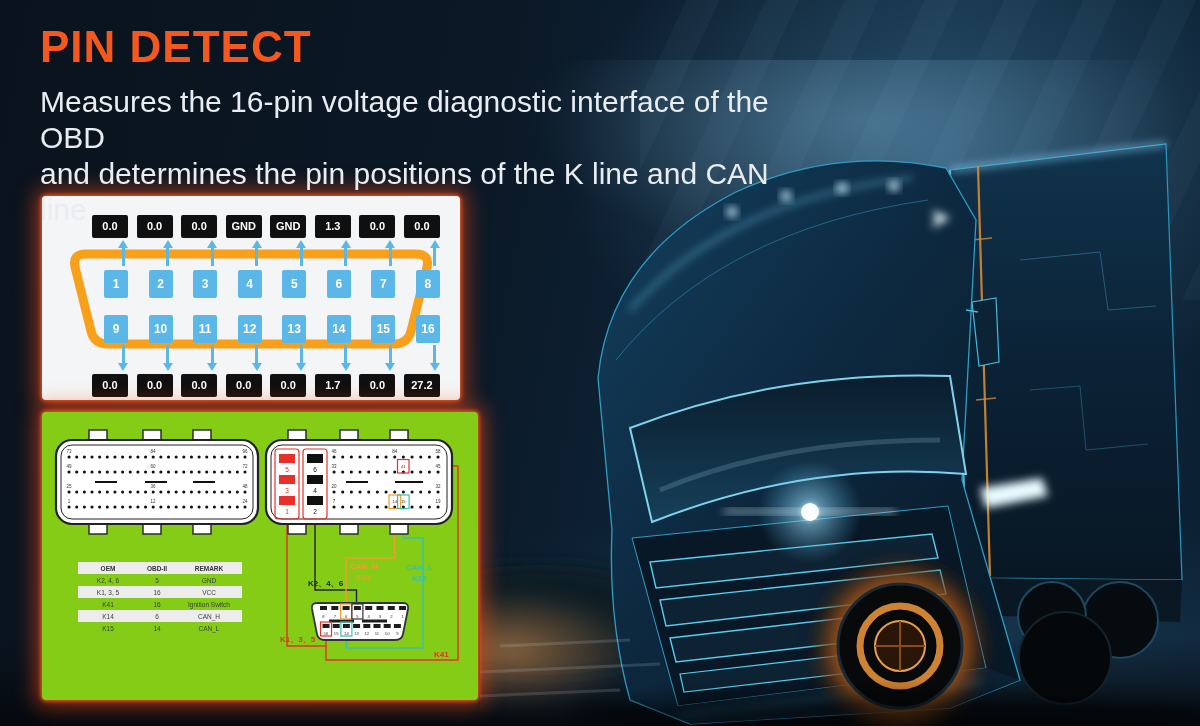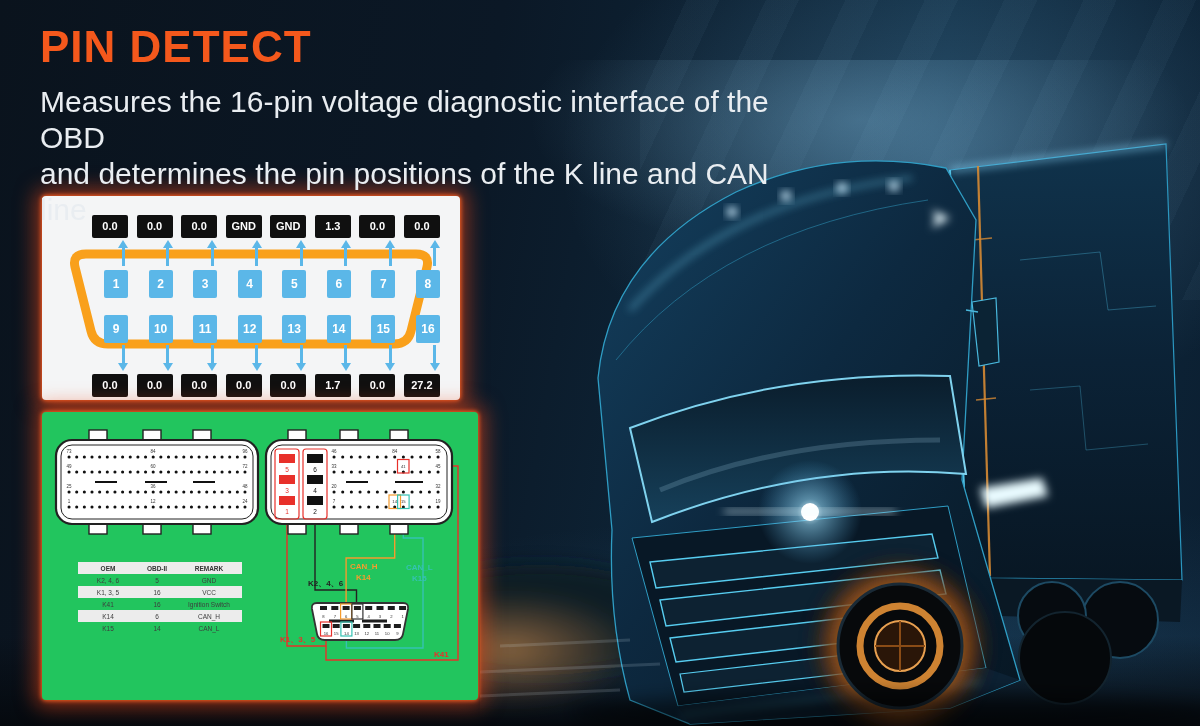--- a/index.html
+++ b/index.html
@@ -18,21 +18,21 @@
     background:linear-gradient(rgba(5,9,14,0),#05090e);}
   
   .title{position:absolute;left:40px;top:22px;margin:0;font-size:44px;font-weight:700;
     letter-spacing:1px;color:#F4581C;z-index:6;}
   .subtitle{position:absolute;left:40px;top:84px;margin:0;width:780px;z-index:6;
     font-size:30px;font-weight:500;color:#e9edf1;line-height:36px;}
   
   .panel{position:absolute;background:#f4f5f6;border-radius:4px;z-index:5;
     box-shadow:0 0 4px 1px rgba(255,96,34,.95),0 0 20px 7px rgba(243,72,24,.55);}
   .voltage-panel{left:42px;top:196px;width:418px;height:204px;}
-  .pinout-panel{left:42px;top:412px;width:436px;height:288px;background:#22c55e;}
+  .pinout-panel{left:42px;top:412px;width:436px;height:288px;background:#84cc16;}
   .voltage-panel svg.trap{position:absolute;inset:0;}
   .vcols{position:absolute;inset:0;display:flex;justify-content:space-between;
     padding:0 20px 0 46px;}
   .vcol{display:flex;flex-direction:column;align-items:flex-end;width:40px;}
   .vbox{width:36px;height:23px;line-height:23px;background:#101010;color:#fff;
     border-radius:2px;font-size:11px;font-weight:700;text-align:center;}
   .vbox-t{margin-top:19px;}
   .vbox-b{margin-top:3px;}
   .pin{width:24px;height:28px;line-height:28px;background:#5BB7E8;color:#fff;
     border-radius:2px;font-size:12px;font-weight:700;text-align:center;}

